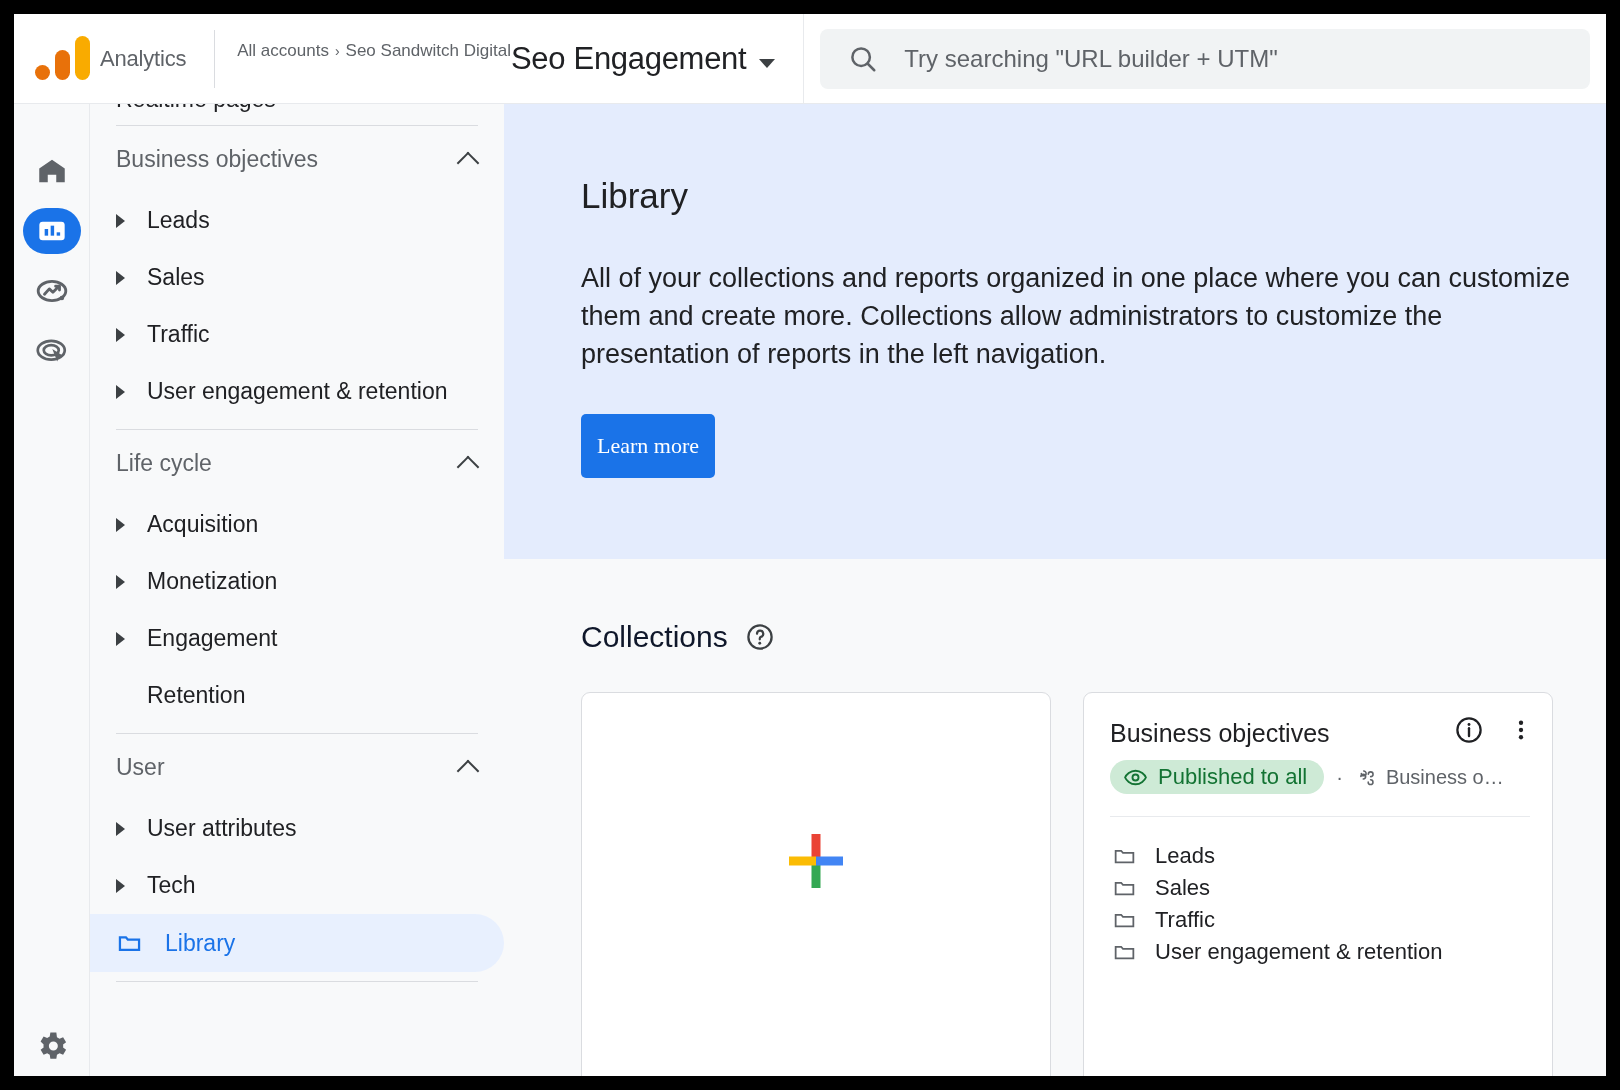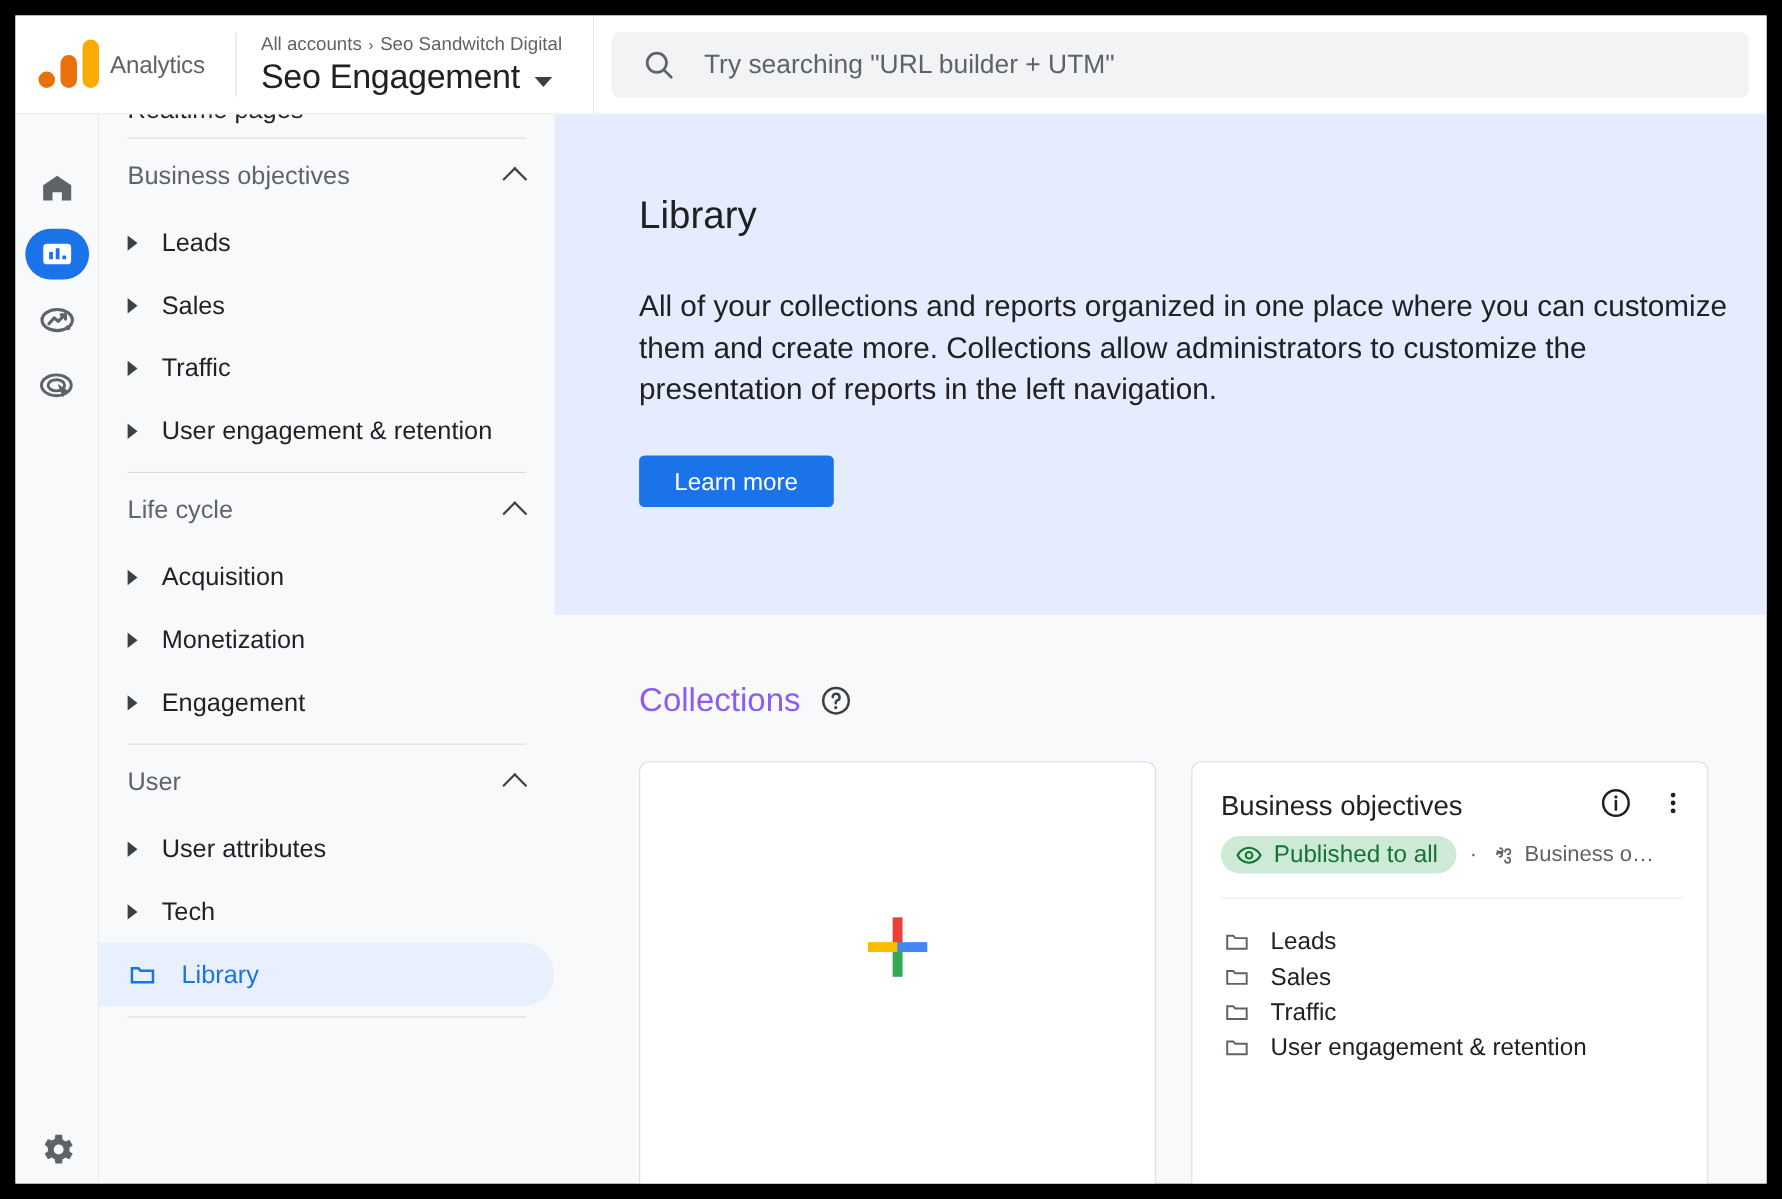--- a/index.html
+++ b/index.html
@@ -31,21 +31,21 @@
     position: relative; flex: none;
   }
   .ga-logo .bar-o { position:absolute; width:15px; border-radius:7.5px; background:#f9ab00; right:2px; bottom:2px; height:44px;}
   .ga-logo .bar-m { position:absolute; width:15px; border-radius:7.5px; background:#e8710a; right:22px; bottom:2px; height:30px;}
   .ga-logo .dot   { position:absolute; width:15px; height:15px; border-radius:50%; background:#e8710a; right:42px; bottom:2px;}
   .analytics-word {
     font-size: 22px; color: #5f6368; font-weight: 400;
     letter-spacing: -0.2px; white-space: nowrap;
   }
   .vdiv { width:1px; height:58px; background:#dadce0; margin:0 22px 0 28px; flex:none;}
-  .acct-block { display:flex; flex-direction:column; justify-content:center; min-width:0; }
+  .acct-block { display:flex; justify-content:center; min-width:0; }
   .crumbs { font-size:17px; color:#5f6368; white-space:nowrap; line-height:22px; }
   .crumbs .sep { margin:0 6px; font-size:14px; }
   .prop-row { display:flex; align-items:center; margin-top:1px; }
   .prop-name { font-size:31px; color:#202124; white-space:nowrap; letter-spacing:-0.3px; }
   .caret-down {
     width:0;height:0;border-left:8px solid transparent;border-right:8px solid transparent;
     border-top:9px solid #3c4043; margin-left:13px; margin-top:9px;
   }
   .topdiv2 { width:1px; height:90px; background:#e8eaed; margin-left:28px; flex:none;}
   .search {
@@ -126,30 +126,30 @@
     background:#e4ecfd;
   }
   .hero-title { position:absolute; left:77px; top:72px; font-size:35px; color:#202124; }
   .hero-body {
     position:absolute; left:77px; top:155px; width:1000px;
     font-size:27px; line-height:38px; color:#202124;
   }
   .learn-btn {
     position:absolute; left:77px; top:310px;
     background:#1a73e8; color:#fff; border:none;
-    font-family:Liberation Sans, sans-serif;
+    font-family:Liberation Serif, serif;
     font-size:22px; font-weight:500;
-    padding:0 32px; height:47px; border-radius:5px;
+    padding:0 16px; height:64px; border-radius:5px;
     cursor:pointer;
   }
   .collections-head {
     position:absolute; left:77px; top:516px;
     display:flex; align-items:center;
   }
-  .collections-title { font-size:30px; color:#8b5cf6; }
+  .collections-title { font-size:30px; color:#0f172a; }
   .help-ic { width:30px; height:30px; margin-left:17px; }
 
   .cards { position:absolute; left:77px; top:588px; display:flex; gap:32px; }
   .card {
     width:470px; height:400px;
     background:#fff;
     border:1px solid #dadce0;
     border-radius:9px;
     overflow:hidden;
     position:relative;
@@ -287,20 +287,24 @@
         <span class="tri"></span>
         <span class="nav-item-label">Acquisition</span>
       </div>
       <div class="nav-item">
         <span class="tri"></span>
         <span class="nav-item-label">Monetization</span>
       </div>
       <div class="nav-item">
         <span class="tri"></span>
         <span class="nav-item-label">Engagement</span>
+      </div>
+      <div class="nav-item">
+        <span class="tri hidden"></span>
+        <span class="nav-item-label">Retention</span>
       </div>
       <div class="nav-rule"></div>
 
       <div class="nav-group">
         <span class="nav-group-label">User</span>
         <span class="chev-up"></span>
       </div>
       <div class="nav-item">
         <span class="tri"></span>
         <span class="nav-item-label">User attributes</span>

